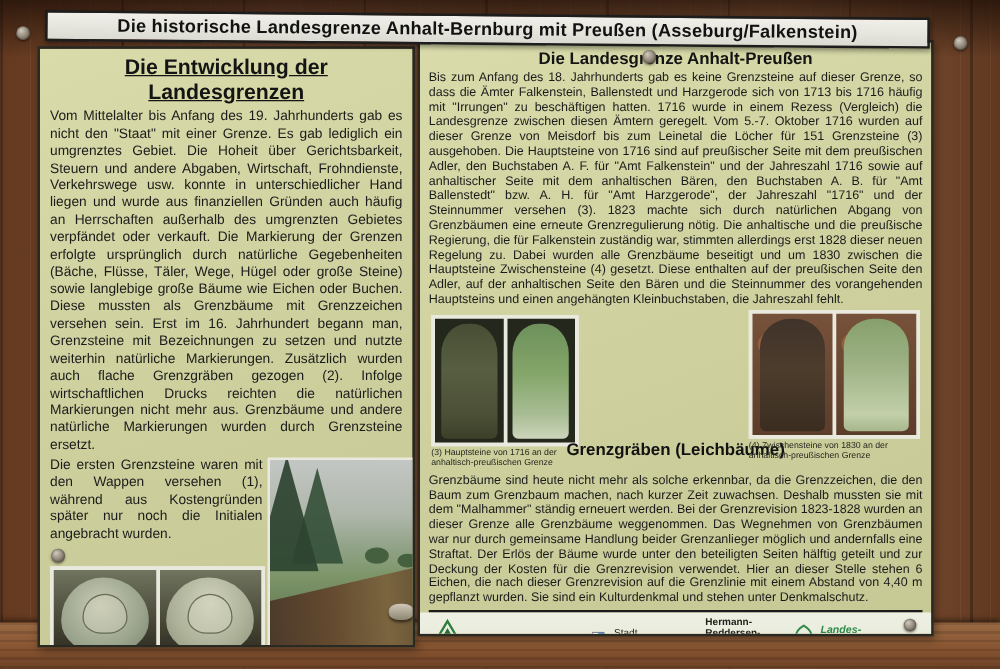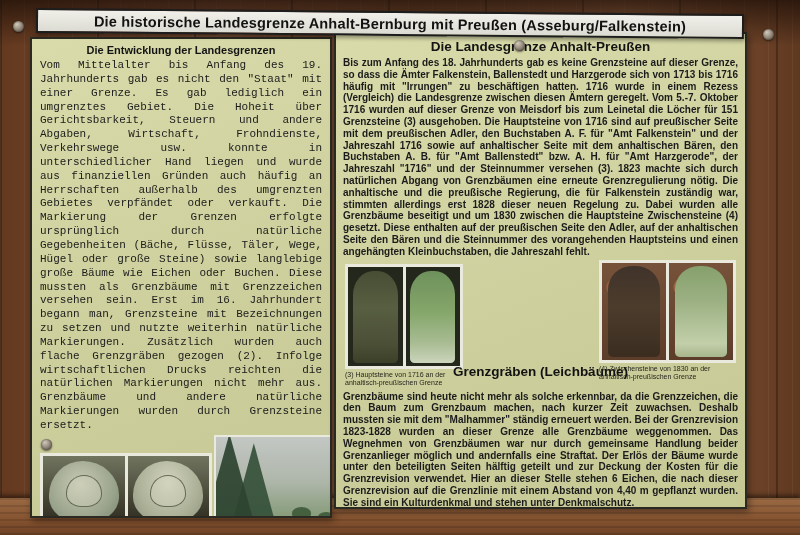--- a/index.html
+++ b/index.html
@@ -33,26 +33,26 @@
     transform:rotate(.5deg);box-shadow:1px 2px 4px rgba(0,0,0,.4);}
   .title-strip span{font-weight:bold;font-size:14.5px;color:#121212;letter-spacing:.2px;white-space:nowrap;}
 
   .panel{position:absolute;box-sizing:border-box;border:2px solid #2a2a22;
     background:linear-gradient(160deg,#d9dbaa,#cccf9c 60%,#c6c994);
     box-shadow:2px 3px 7px rgba(0,0,0,.4);z-index:10;overflow:hidden;}
   .left-panel{left:30px;top:37px;width:302px;height:481px;padding:4px 8px 3px 8px;}
   .right-panel{left:334px;top:32px;width:413px;height:477px;padding:4px 7px 0 7px;}
 
   .panel-heading{text-align:center;font-weight:bold;color:#141414;}
-  .left-panel .panel-heading{font-size:11px;margin:1px 0 3px 0;}
+  .left-panel .panel-heading{font-size:17px;margin:1px 0 3px 0;text-decoration:underline;}
   .right-panel .panel-heading{font-size:13.5px;margin:1px 0 3px 0;}
 
   .body-text{margin:0;text-align:justify;color:#1b1b1b;}
-  .left-panel .body-text{font-size:11px;line-height:13.85px;font-family:Liberation Mono, monospace;}
-  .right-panel .body-text{font-size:10px;line-height:11.8px;font-weight:bold;}
+  .left-panel .body-text{font-size:11px;line-height:13.85px;}
+  .right-panel .body-text{font-size:10px;line-height:11.8px;}
 
   .left-row{display:flex;gap:4px;margin-top:2px;}
   .left-sub{width:170px;position:relative;}
   .right-sub{width:126px;}
   .screw-inline{position:static;display:block;margin:4px 0 3px 1px;}
 
   .caption{margin:2px 0 0 0;font-size:7.5px;line-height:9.2px;color:#26261f;text-align:left;}
   .caption-sm{font-size:7px;line-height:8.6px;}
 
   
@@ -131,20 +131,21 @@
 
 <div class="title-strip">
   <span>Die historische Landesgrenze Anhalt-Bernburg mit Preußen (Asseburg/Falkenstein)</span>
 </div>
 
 <div class="panel left-panel">
   <div class="panel-heading">Die Entwicklung der Landesgrenzen</div>
   <p class="body-text">Vom Mittelalter bis Anfang des 19. Jahrhunderts gab es nicht den "Staat" mit einer Grenze. Es gab lediglich ein umgrenztes Gebiet. Die Hoheit über Gerichtsbarkeit, Steuern und andere Abgaben, Wirtschaft, Frohndienste, Verkehrswege usw. konnte in unterschiedlicher Hand liegen und wurde aus finanziellen Gründen auch häufig an Herrschaften außerhalb des umgrenzten Gebietes verpfändet oder verkauft. Die Markierung der Grenzen erfolgte ursprünglich durch natürliche Gegebenheiten (Bäche, Flüsse, Täler, Wege, Hügel oder große Steine) sowie langlebige große Bäume wie Eichen oder Buchen. Diese mussten als Grenzbäume mit Grenzzeichen versehen sein. Erst im 16. Jahrhundert begann man, Grenzsteine mit Bezeichnungen zu setzen und nutzte weiterhin natürliche Markierungen. Zusätzlich wurden auch flache Grenzgräben gezogen (2). Infolge wirtschaftlichen Drucks reichten die natürlichen Markierungen nicht mehr aus. Grenzbäume und andere natürliche Markierungen wurden durch Grenzsteine ersetzt.</p>
   <div class="left-row">
     <div class="left-sub">
+      <p class="body-text">Die ersten Grenzsteine waren mit den Wappen versehen (1), während aus Kostengründen später nur noch die Initialen angebracht wurden.</p>
       <div class="screw screw-inline"></div>
       <div class="photo photo1">
         <div class="p1sub a">
           <div class="wappen-stone"></div>
         </div>
         <div class="p1sub b">
           <div class="wappen-stone"></div>
         </div>
       </div>
       <p class="caption">(1) Grenzsteine von 1603 an der preußisch-braunschweigischen Grenze (Tättenbachsche Grenzsteine)</p>

